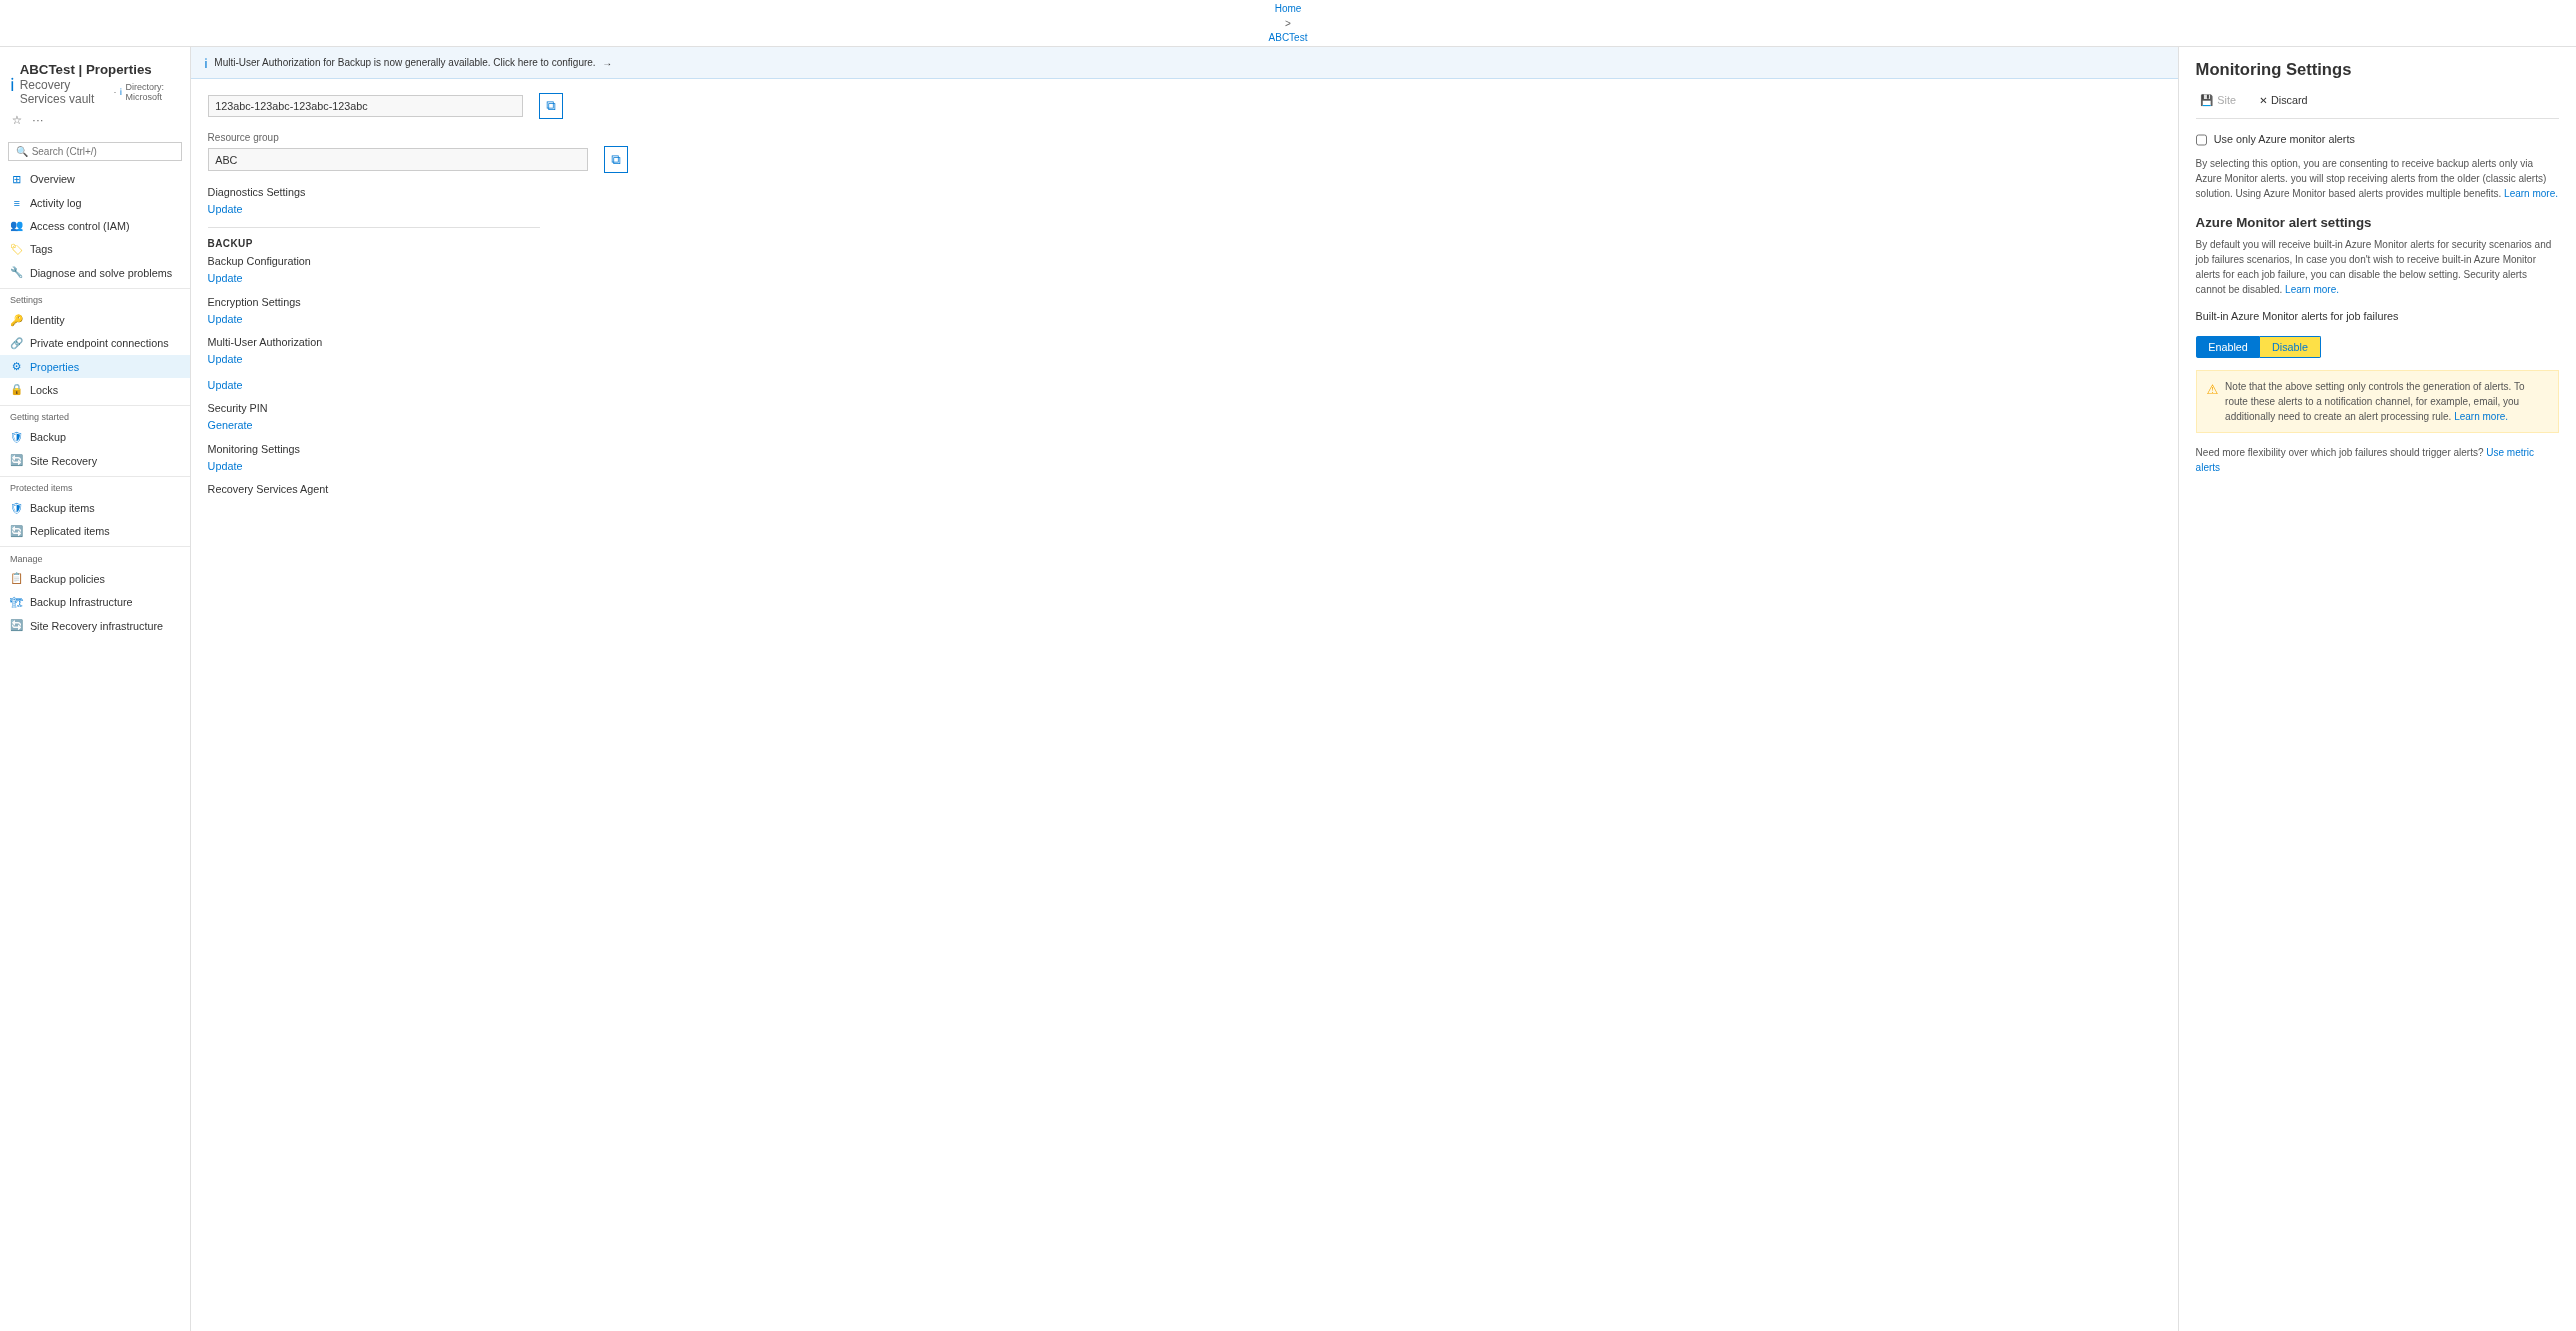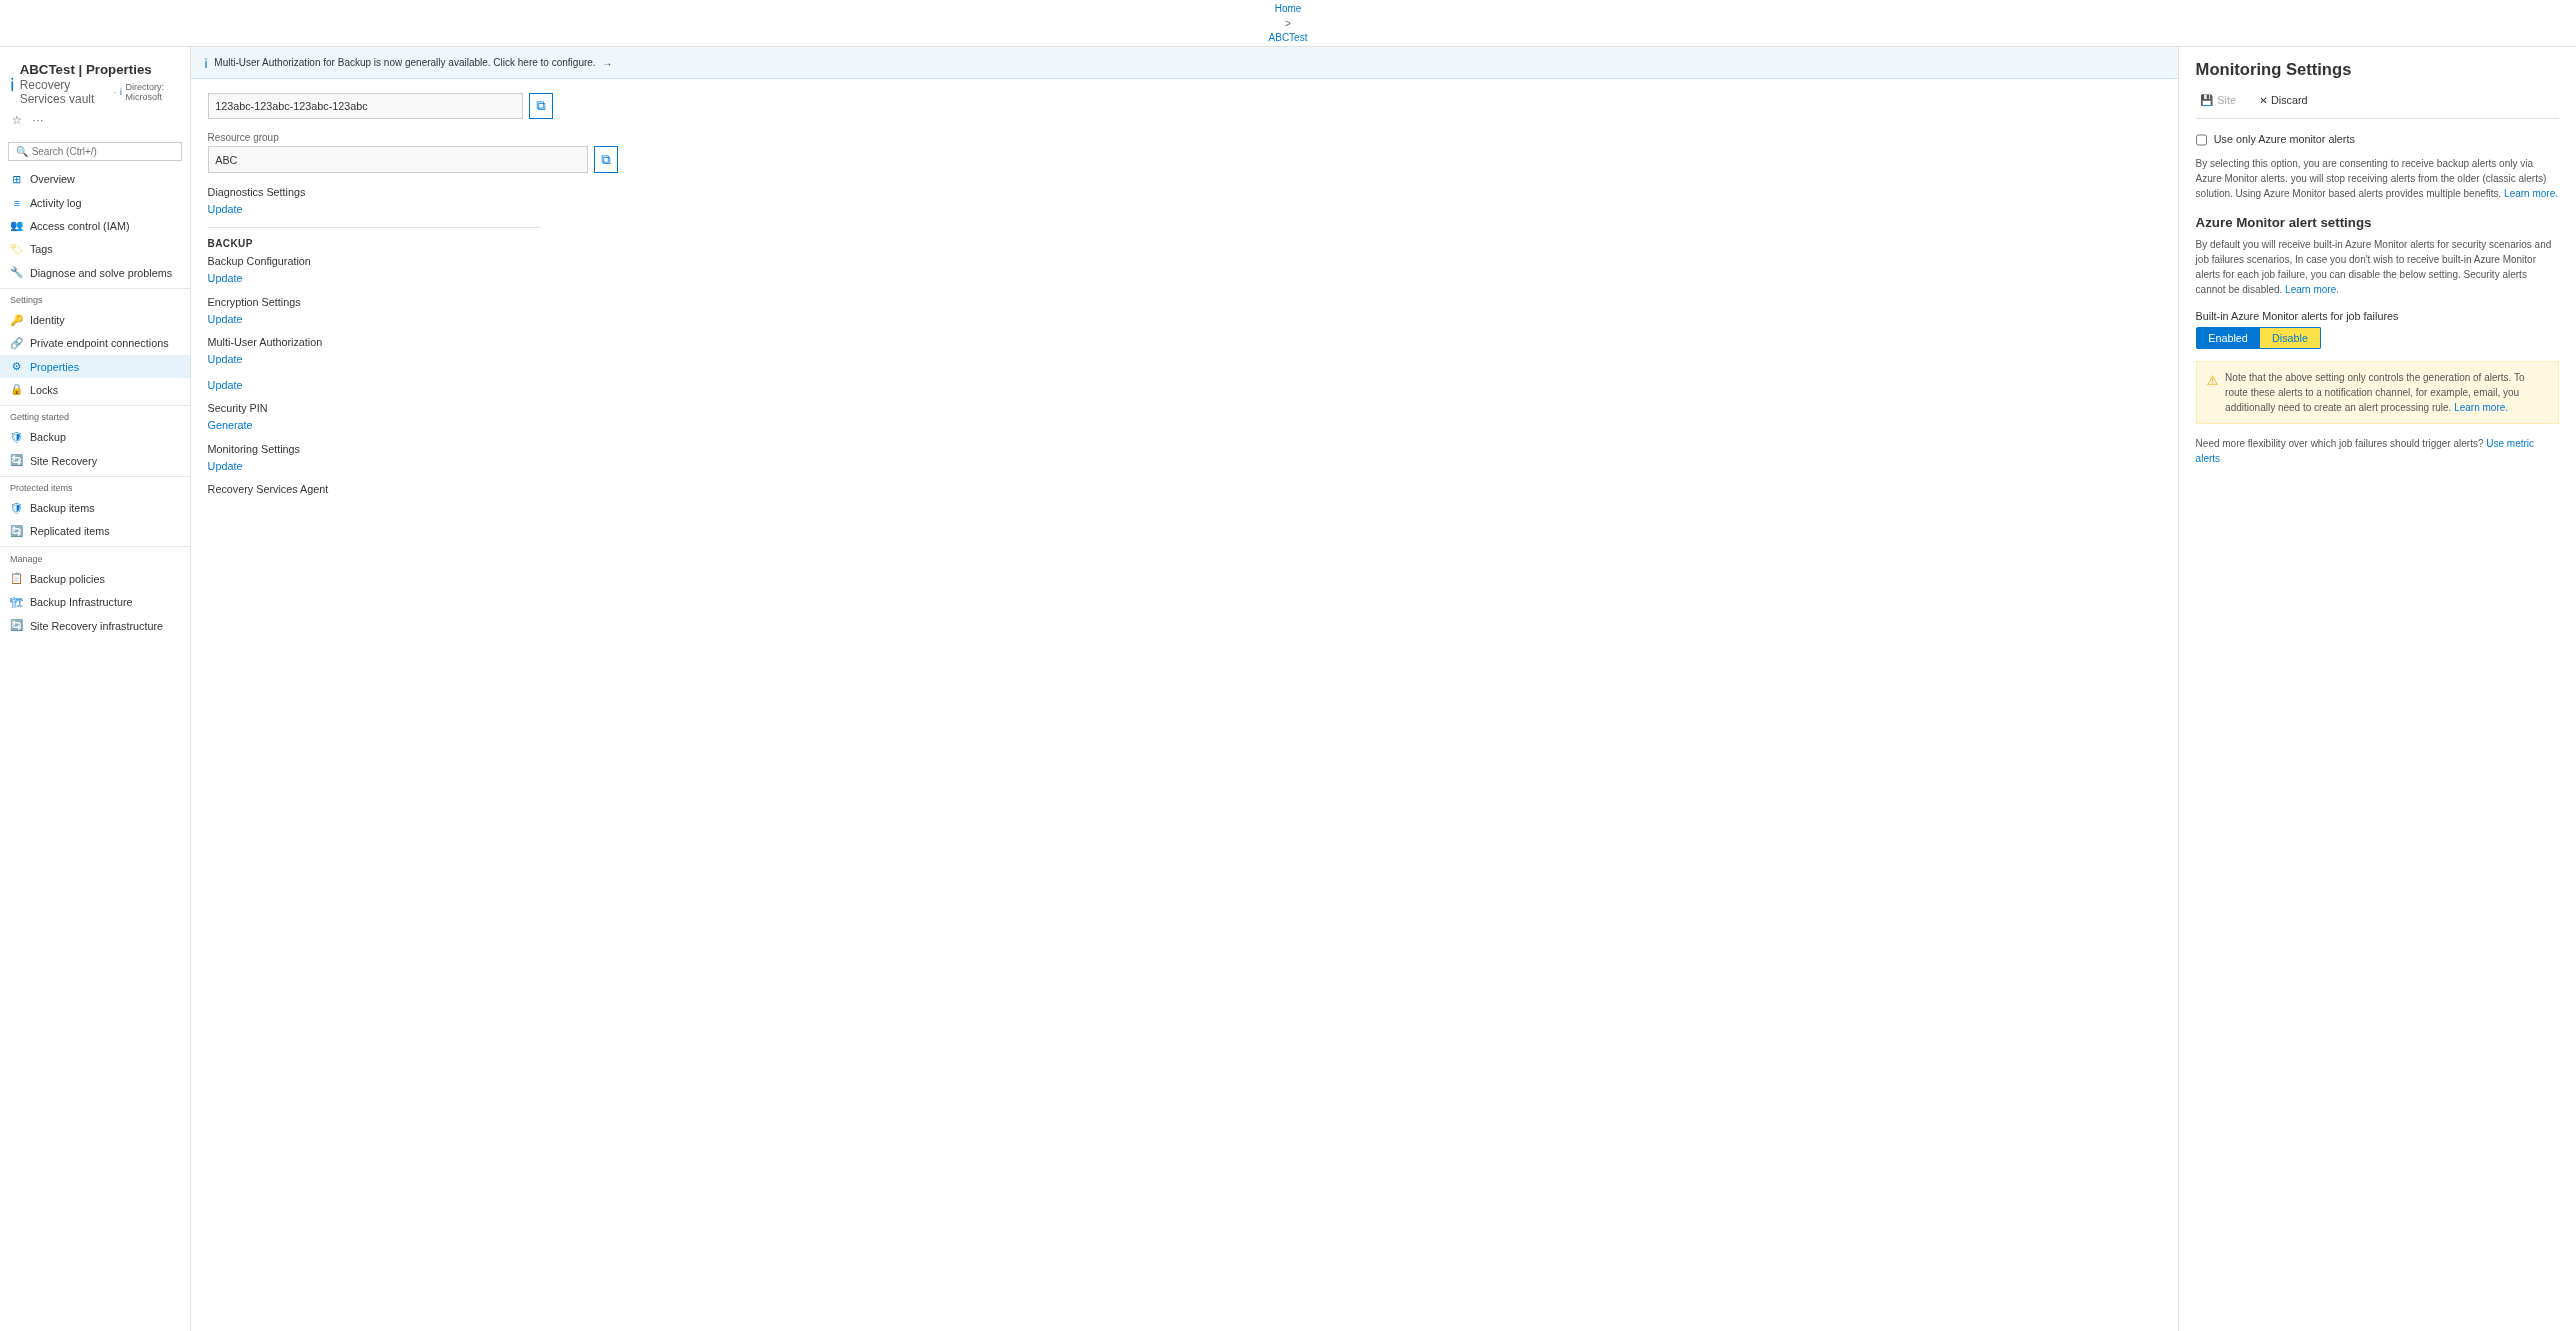--- a/index.html
+++ b/index.html
@@ -17,42 +17,42 @@
     .nav-item { display: flex; align-items: center; padding: 5px 10px; cursor: pointer; gap: 6.6px; font-size: 10.8px; color: #333; white-space: nowrap; }
     .nav-item.active { background: #e6f3fb; color: #0078d4; }
     .nav-item .nav-icon { width: 13.3px; height: 13.3px; display: flex; align-items: center; justify-content: center; flex-shrink: 0; }
     
     .content-area { flex: 1; display: flex; overflow: hidden; }
     .main-content { flex: 1; overflow-y: auto; background: #fff; padding: 0; }
     .notification-bar { display: flex; align-items: center; gap: 6.6px; padding: 6.6px 13.3px; background: #eff6fc; border-bottom: 0.8px solid #c7e0f4; font-size: 10px; color: #333; }
     .properties-content { padding: 13.3px 16.6px; }
     .field-group { margin-bottom: 13.3px; }
     .field-label { font-size: 10px; color: #666; margin-bottom: 3.3px; }
-    .field-input { display: flex; gap: 6px; }
+    .field-input { display: flex; align-items: center; gap: 16px; }
     .field-input input { border: 0.8px solid #ccc; padding: 4.1px 6.6px; font-size: 10.8px; width: 315px; background: #fff; color: #333; outline: none; }
     .field-input input:read-only { background: #f8f8f8; }
     .copy-btn { border: 0.8px solid #0078d4; background: #fff; padding: 4.1px 6.6px; cursor: pointer; color: #0078d4; display: flex; align-items: center; justify-content: center; }
     .section-link { color: #0078d4; font-size: 10.8px; cursor: pointer; text-decoration: none; display: inline-block; margin-top: 1.7px; }
     .section-title { font-size: 10.8px; font-weight: 600; color: #333; margin: 13.3px 0 6.6px; padding-top: 6.6px; border-top: 0.8px solid #e0e0e0; }
     .section-title.no-border { border-top: none; padding-top: 0; margin-top: 0; }
     .setting-row { margin-bottom: 11.6px; }
     .setting-row-label { font-size: 10.8px; color: #333; margin-bottom: 3.3px; font-weight: 500; }
     
     .right-panel { width: 398px; background: #fff; border-left: 0.8px solid #e0e0e0; overflow-y: auto; flex-shrink: 0; padding: 13.3px 16.6px; }
     .panel-title { font-size: 16.6px; font-weight: 600; color: #333; margin-bottom: 10px; }
     .panel-toolbar { display: flex; align-items: center; gap: 13.3px; margin-bottom: 13.3px; border-bottom: 0.8px solid #e0e0e0; padding-bottom: 8.3px; }
     .panel-toolbar button { display: flex; align-items: center; gap: 3.3px; background: none; border: none; cursor: pointer; font-size: 10.8px; color: #333; padding: 3.3px 5px; }
     .panel-toolbar button.disabled { color: #aaa; cursor: default; }
     .checkbox-row { display: flex; align-items: flex-start; gap: 6.6px; margin-bottom: 10px; }
     .checkbox-row input[type="checkbox"] { margin-top: 1.7px; cursor: pointer; width: 11.6px; height: 11.6px; }
     .checkbox-label { font-size: 10.8px; color: #333; font-weight: 400; }
     .description-text { font-size: 10px; color: #555; line-height: 1.5; margin-bottom: 13.3px; }
     .description-text a { color: #0078d4; text-decoration: none; }
     .subsection-title { font-size: 13.3px; font-weight: 600; color: #333; margin-bottom: 6.6px; margin-top: 14px; }
-    .toggle-group { display: flex; gap: 0; margin-top: 5px; }
+    .toggle-group { display: flex; gap: 0; margin-top: 14px; }
     .toggle-btn { border: 0.8px solid #0078d4; padding: 4.1px 11.6px; font-size: 10.8px; cursor: pointer; background: #fde047; color: #0078d4; }
     .toggle-btn.active { background: #0078d4; color: #fff; }
     .toggle-btn:first-child { border-radius: 1.7px 0 0 1.7px; }
     .toggle-btn:last-child { border-radius: 0 1.7px 1.7px 0; border-left: none; }
     .warning-box { background: #fff8e1; border: 0.8px solid #ffecb3; padding: 8.3px 10px; margin: 11.6px 0; display: flex; gap: 6.6px; font-size: 10px; color: #555; line-height: 1.5; }
     .warning-box a { color: #0078d4; text-decoration: none; }
     .warning-icon { color: #f7a600; font-size: 13.3px; flex-shrink: 0; margin-top: 0.8px; }
   </style>
 </head>
 <body>

